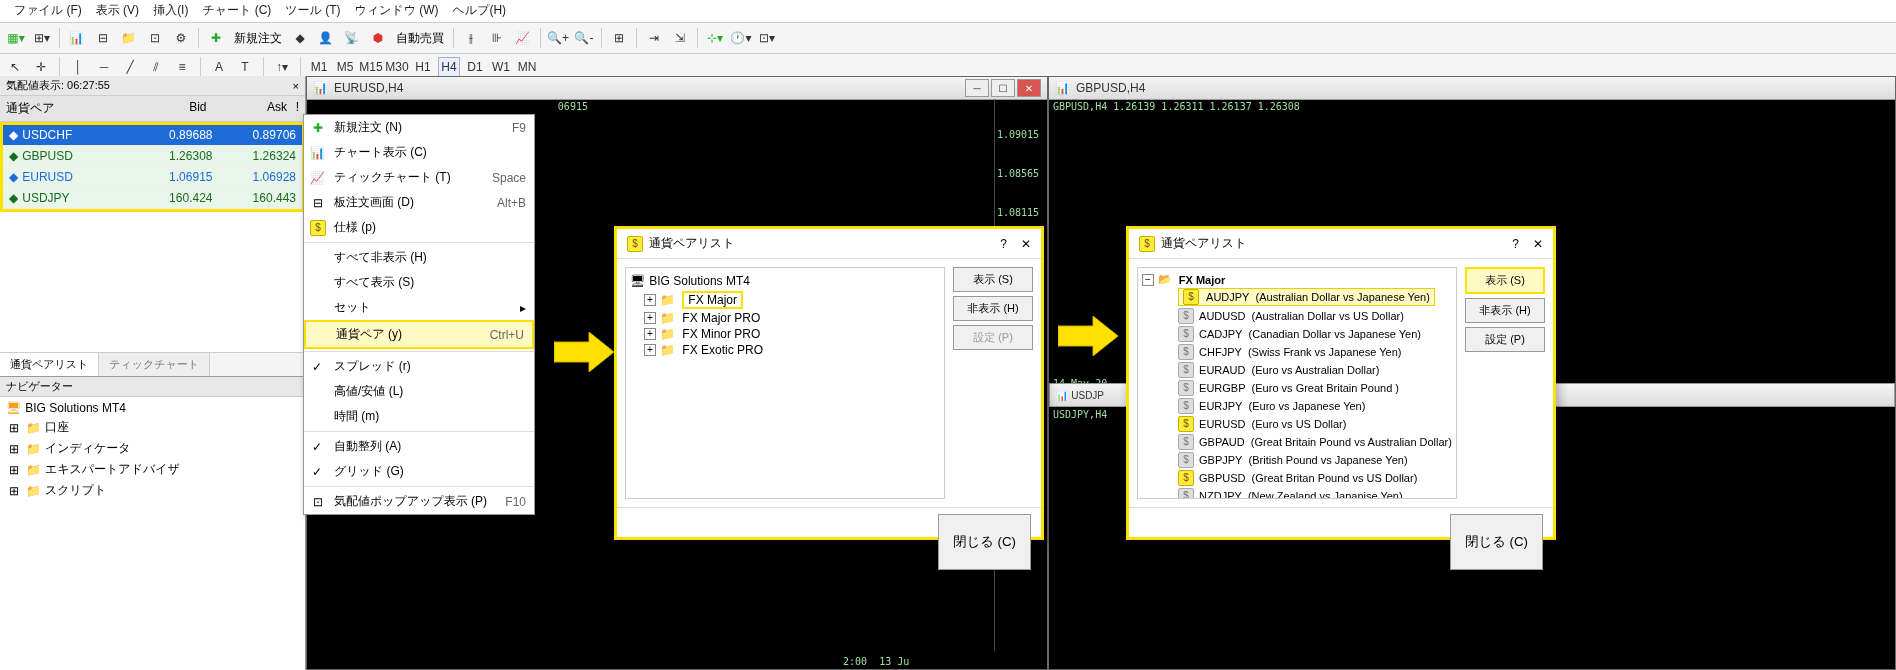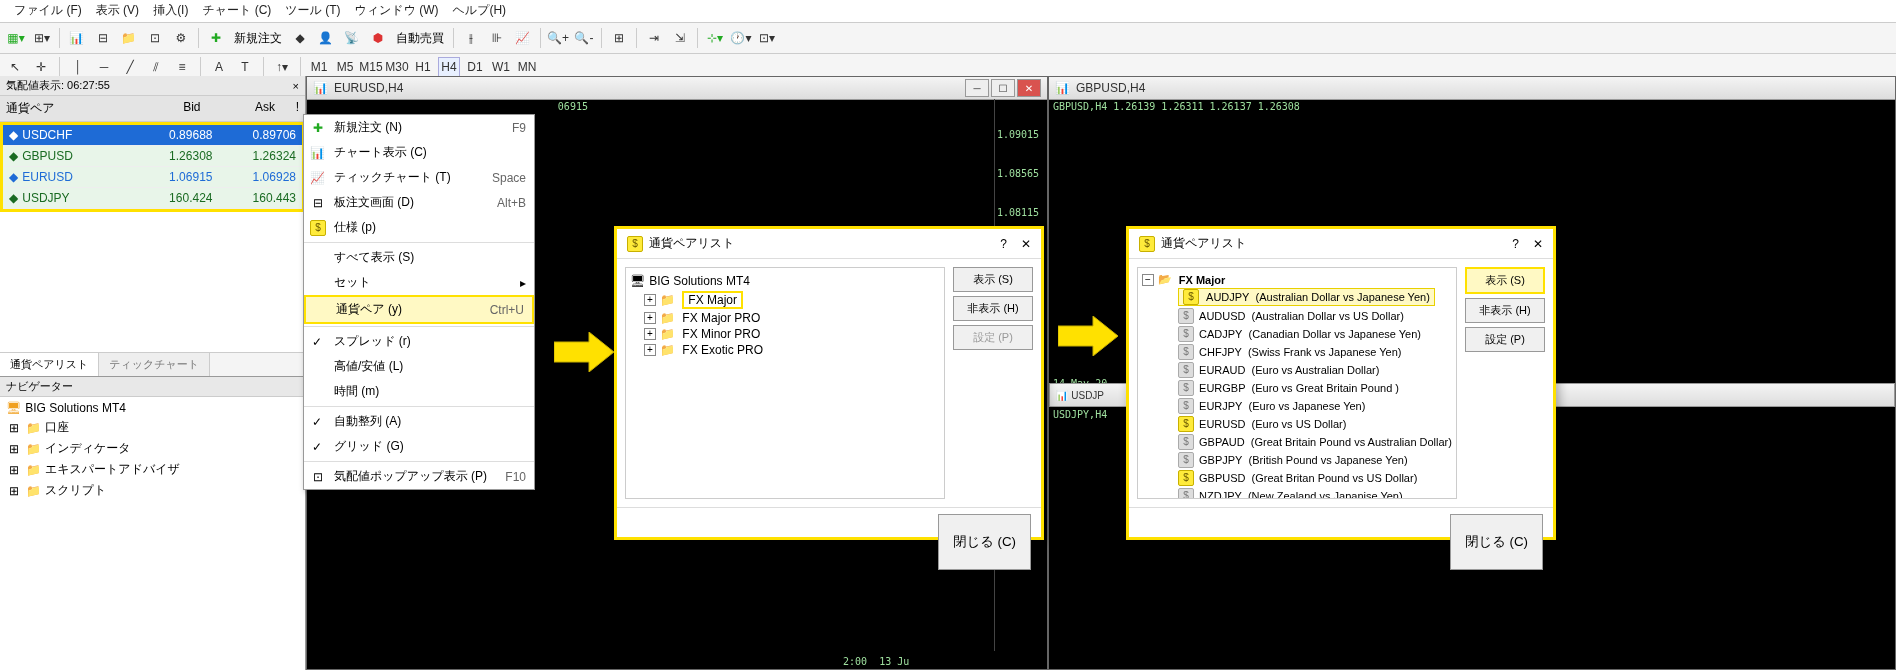--- a/index.html
+++ b/index.html
@@ -7,21 +7,21 @@
 .menubar span{color:#222}
 .toolbar{display:flex;gap:2px;padding:2px 4px;background:#f5f5f5;border-bottom:1px solid #ccc;height:26px;align-items:center}
 .toolbar .tb,.toolbar2 .tb{width:22px;height:22px;border:1px solid transparent;display:flex;align-items:center;justify-content:center;font-size:12px;color:#333}
 .tb-lbl{padding:0 4px}
 .sep{width:1px;height:20px;background:#ccc;margin:0 3px}
 .toolbar2{display:flex;gap:4px;padding:2px 4px;background:#f5f5f5;border-bottom:1px solid #ccc;height:22px;align-items:center;font-size:11px}
 .toolbar2 .tb{width:20px;height:18px}
 .body{position:absolute;top:76px;left:0;right:0;bottom:0;display:flex}
 .sidebar{width:305px;border-right:1px solid #999;display:flex;flex-direction:column;background:#fff}
 .panel-title{background:#e8e8e8;border-bottom:1px solid #ccc;padding:2px 6px;display:flex;justify-content:space-between;align-items:center;font-size:11px}
-.mw-head{display:flex;gap:14px;background:#e4e4e4;border-bottom:1px solid #ccc;padding:4px 6px}
+.mw-head{display:flex;gap:2px;background:#e4e4e4;border-bottom:1px solid #ccc;padding:4px 6px}
 .mw-head .col1{flex:0 0 120px}
 .mw-head .col2,.mw-head .col3{flex:1;text-align:right}
 .mw-body{border:3px solid #ffe100}
 .mw-row{display:flex;gap:2px;padding:3px 6px;border-bottom:1px solid #eee}
 .mw-row .c1{flex:0 0 120px;display:flex;align-items:center;gap:4px}
 .mw-row .c2,.mw-row .c3{flex:1;text-align:right}
 .mw-row.sel{background:#1e6bd6;color:#fff}
 .mw-row.green{background:#e8f5e9;color:#1a6b22}
 .mw-row.blue{color:#1e6bd6}
 .tabs{margin-top:auto;display:flex;border-top:1px solid #ccc;background:#f4f4f4;font-size:11px}
@@ -271,20 +271,23 @@
       <span class="sc">Alt+B</span>
     </div>
   <div class="mi">
       <span class="ic">
         <span class="ico-dollar">$</span>
       </span>
       <span>仕様 (p)</span>
     </div>
   <hr>
   <div class="mi">
+      <span>すべて非表示 (H)</span>
+    </div>
+  <div class="mi">
       <span>すべて表示 (S)</span>
     </div>
   <div class="mi">
       <span>セット</span>
       <span class="arr-r">▸</span>
     </div>
   <div class="mi hl">
       <span>通貨ペア (y)</span>
       <span class="sc">Ctrl+U</span>
     </div>

